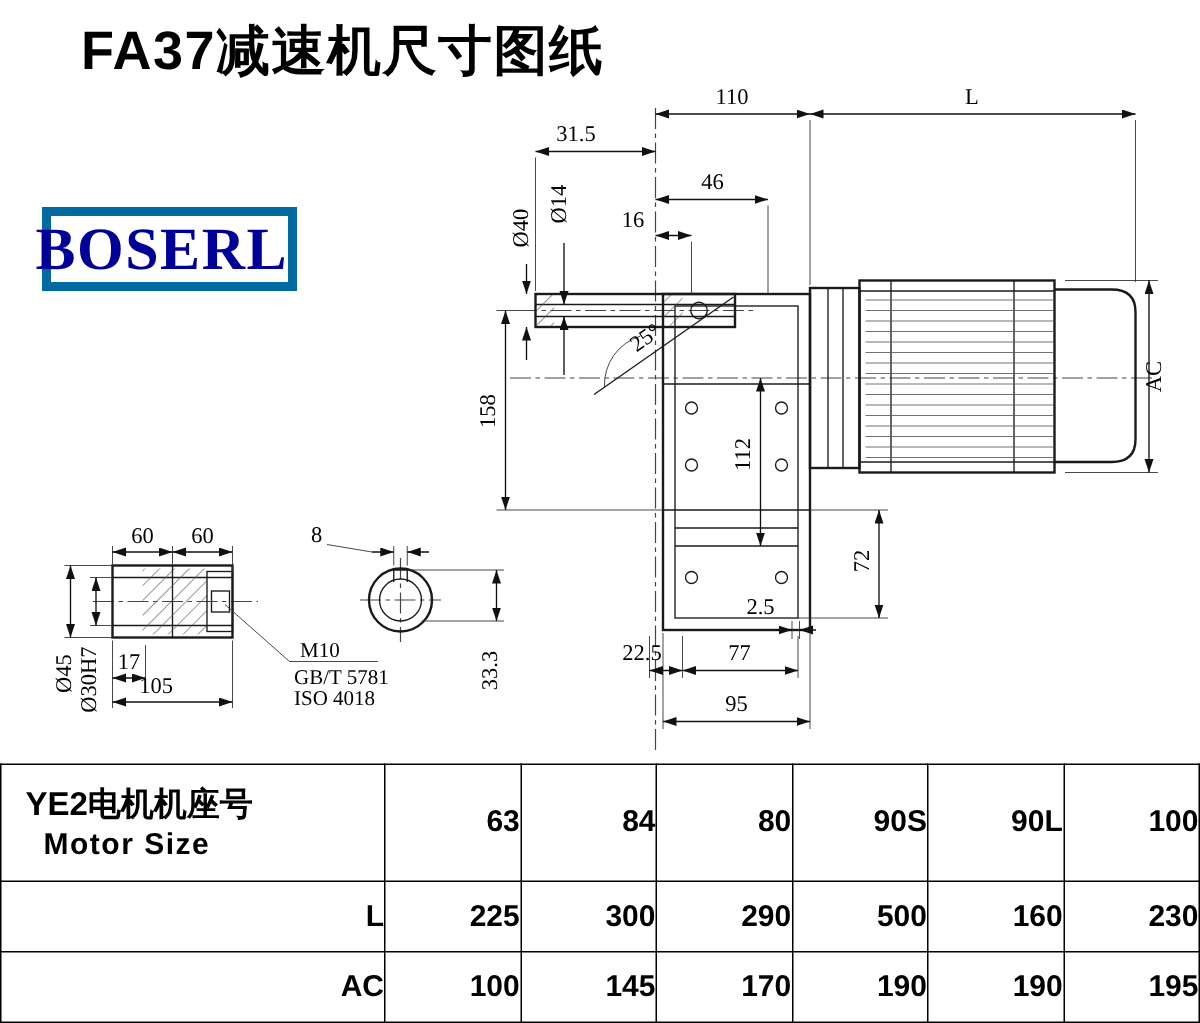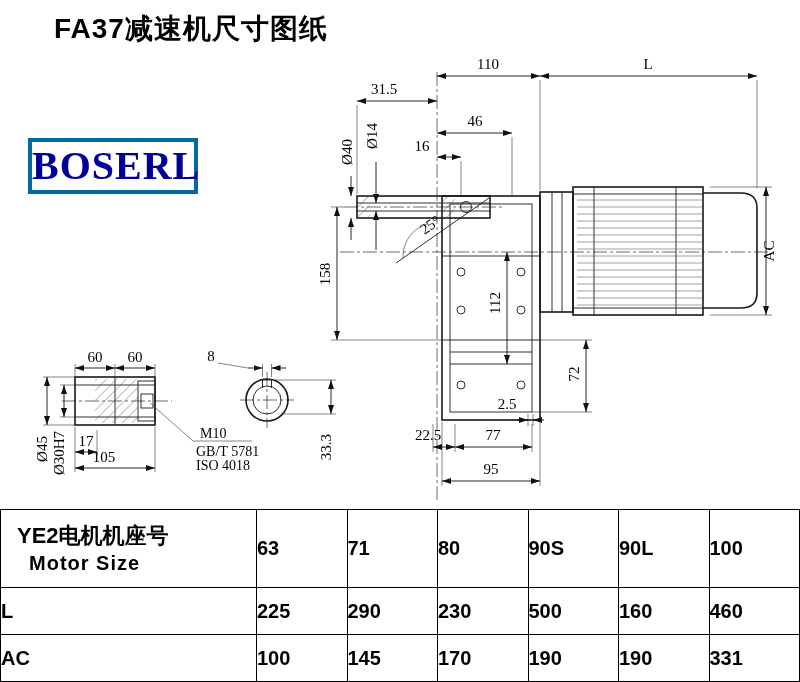--- a/index.html
+++ b/index.html
@@ -2,26 +2,26 @@
 <html><head>
 <meta charset="utf-8">
 <style>
   html,body{margin:0;padding:0;}
   body{
     width:800px;height:682px;position:relative;background:#ffffff;
     font-family:"Liberation Sans",sans-serif;overflow:hidden;color:#000;
   }
   #page-title{
     position:absolute;left:54px;top:10px;
-    font-size:28px;font-weight:700;letter-spacing:1px;color:#000;
+    font-size:36px;font-weight:700;letter-spacing:1px;color:#000;
   }
   #logo{
     position:absolute;left:28px;top:138px;width:170px;height:56px;
-    border:4px solid #0369a1;box-sizing:border-box;
-    display:flex;align-items:center;justify-content:flex-start;background:#fff;
+    border:6px solid #0369a1;box-sizing:border-box;
+    display:flex;align-items:center;justify-content:flex-end;background:#fff;
   }
   #logo span{
     font-family:"Liberation Serif",serif;font-weight:700;font-size:40px;
     color:#000099;letter-spacing:1px;line-height:1;
   }
   svg{position:absolute;left:0;top:0;}
   .ol{stroke:#1a1a1a;stroke-width:1.6;fill:none;}
   .ol2{stroke:#1a1a1a;stroke-width:0.9;fill:none;}
   .cl{stroke:#444;stroke-width:0.8;fill:none;stroke-dasharray:14 3 3 3;}
   .ext{stroke:#333;stroke-width:0.6;fill:none;}
@@ -29,21 +29,21 @@
   .fin{stroke:#555;stroke-width:0.55;}
   text.dt{font-family:"Liberation Serif",serif;font-size:15px;fill:#000;text-anchor:middle;}
   text.ta-s{text-anchor:start;}
   text.sm{font-size:14px;}
   
   #size-table{
     position:absolute;left:0;top:509px;width:800px;height:173px;
     border-collapse:collapse;table-layout:fixed;background:#fff;
   }
   #size-table td,#size-table th{
-    border:1px solid #000;text-align:left;vertical-align:middle;padding:0;
+    border:1px solid #000;text-align:right;vertical-align:middle;padding:0;
     font-family:"Liberation Sans",sans-serif;font-weight:700;font-size:20px;color:#000;
   }
   #size-table col.c0{width:256px;}
   #size-table tr.hdr{height:62px;}
   #size-table tr{height:37px;}
   #size-table th.first{text-align:left;padding-left:16px;}
   .cn-label{font-size:22px;font-weight:700;line-height:1.3;}
   .en-label{font-family:Liberation Sans, sans-serif;font-size:20px;font-weight:700;
     letter-spacing:1px;padding-left:12px;line-height:1.2;}
 </style>
@@ -266,38 +266,38 @@
       <col>
       <col>
     </colgroup>
   <tbody>
     <tr class="hdr">
       <th class="first">
         <div class="cn-label">YE2电机机座号</div>
         <div class="en-label">Motor Size</div>
       </th>
       <td>63</td>
-      <td>71</td>
+      <td>84</td>
       <td>80</td>
       <td>90S</td>
       <td>90L</td>
       <td>100</td>
     </tr>
     <tr>
       <th>L</th>
       <td>225</td>
+      <td>300</td>
       <td>290</td>
-      <td>230</td>
       <td>500</td>
       <td>160</td>
-      <td>460</td>
+      <td>230</td>
     </tr>
     <tr>
       <th>AC</th>
       <td>100</td>
       <td>145</td>
       <td>170</td>
       <td>190</td>
       <td>190</td>
-      <td>331</td>
+      <td>195</td>
     </tr>
   </tbody>
 </table>
 
 </body></html>

